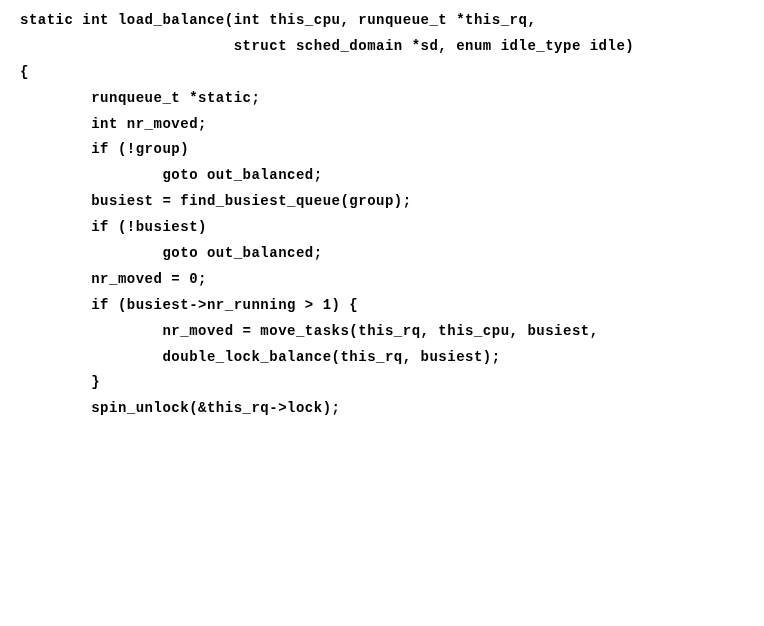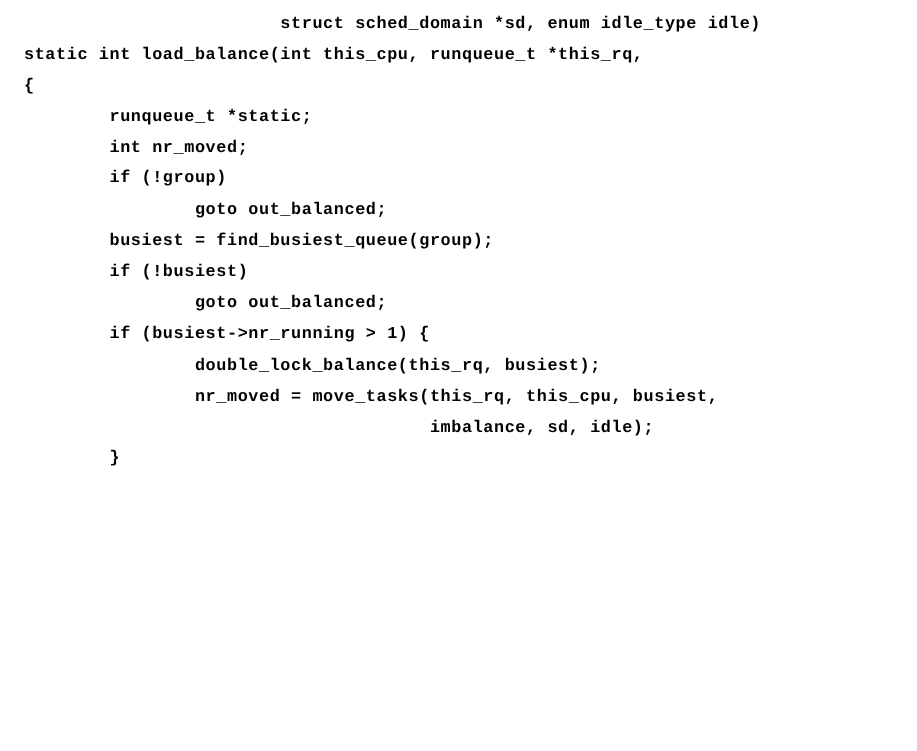--- a/index.html
+++ b/index.html
@@ -19,32 +19,33 @@
       letter-spacing: 0.5px;
     }
     .code-line {
       white-space: pre;
     }
   </style>
 </head>
 <body>
 
 <div>
+  <div class="code-line">static int load_balance(int this_cpu, runqueue_t *this_rq,</div>
   <div class="code-line">                        struct sched_domain *sd, enum idle_type idle)</div>
-  <div class="code-line">static int load_balance(int this_cpu, runqueue_t *this_rq,</div>
   <div class="code-line">{</div>
   <div class="code-line">        runqueue_t *static;</div>
   <div class="code-line">        int nr_moved;</div>
   <div class="code-line"></div>
   <div class="code-line"></div>
   <div class="code-line">        if (!group)</div>
   <div class="code-line">                goto out_balanced;</div>
   <div class="code-line"></div>
   <div class="code-line">        busiest = find_busiest_queue(group);</div>
   <div class="code-line">        if (!busiest)</div>
   <div class="code-line">                goto out_balanced;</div>
   <div class="code-line"></div>
+  <div class="code-line">        nr_moved = 0;</div>
   <div class="code-line">        if (busiest-&gt;nr_running &gt; 1) {</div>
+  <div class="code-line">                nr_moved = move_tasks(this_rq, this_cpu, busiest,</div>
   <div class="code-line">                double_lock_balance(this_rq, busiest);</div>
-  <div class="code-line">                nr_moved = move_tasks(this_rq, this_cpu, busiest,</div>
-  <div class="code-line">                                      imbalance, sd, idle);</div>
   <div class="code-line">        }</div>
+  <div class="code-line">        spin_unlock(&amp;this_rq-&gt;lock);</div>
 </div>
 
 </body></html>

